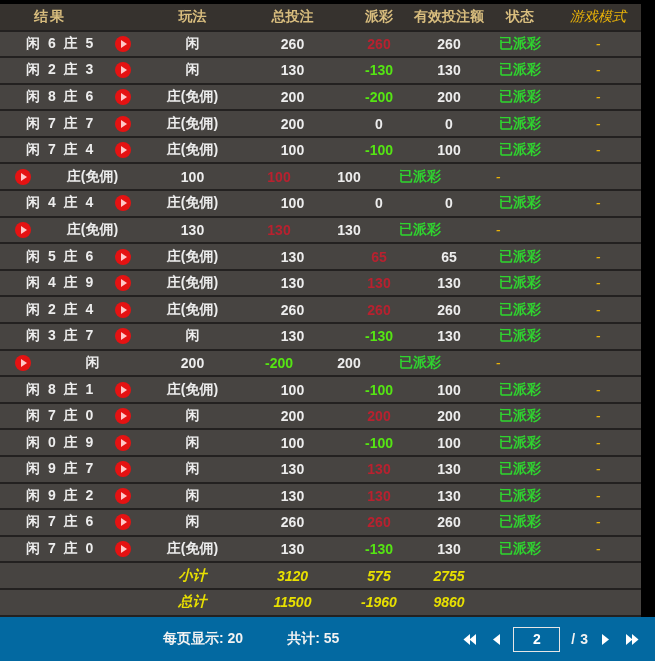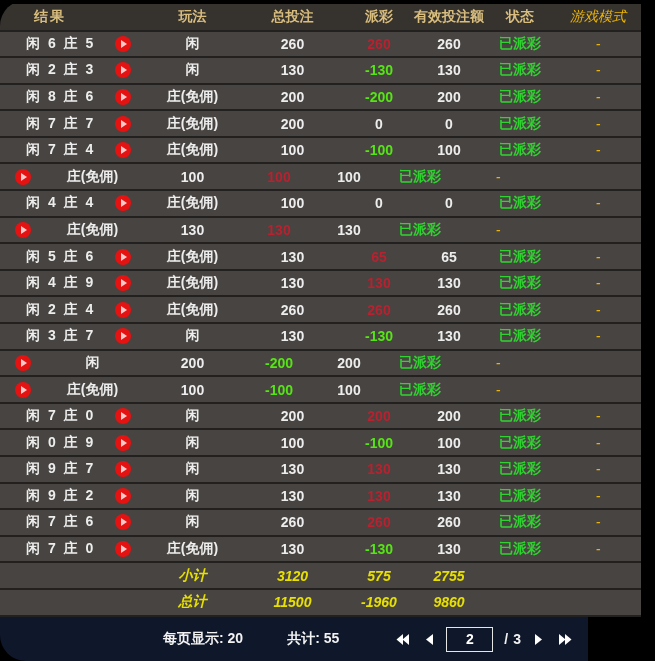--- a/index.html
+++ b/index.html
@@ -1,19 +1,19 @@
 <!DOCTYPE html>
 <html style="--header-text: #d8bd7e; --win-red: #b8212f; --loss-green: #55e513; --status-green: #2fd32f; --summary-yellow: #e8e000; --icon-red: #e51212;"><head>
 <meta charset="utf-8">
 <style>
   * { margin:0; padding:0; box-sizing:border-box; }
   body { background:#000; }
   .app {
     position:relative; width:655px; height:661px; background:#000;
-    font-family:"Liberation Sans", sans-serif; overflow:hidden;border-radius:26px;
+    font-family:"Liberation Sans", sans-serif; overflow:hidden;
   }
   .table { position:absolute; top:4px; left:0; width:641px; }
   .row {
     display:flex; align-items:center; height:26.6px;
     background:#474441; border-bottom:2px solid #232120;
     font-size:14px; font-weight:700; color:#ededed;
   }
   .row.header { height:27.5px; background:#36322e; color:var(--header-text,#d8bd7e); }
   .row.header .c { text-align:center; padding-left:0; }
   .c { flex:none; }
@@ -36,22 +36,22 @@
   }
   .play-icon::after {
     content:""; position:absolute; left:6px; top:4px;
     border-left:6px solid #ffc9c9;
     border-top:4px solid transparent; border-bottom:4px solid transparent;
   }
   .row.summary { color:var(--summary-yellow,#e8e000);font-style:italic; }
   .row.summary .c-play, .row.summary .c-total,
   .row.summary .c-payout, .row.summary .c-valid { color:var(--summary-yellow,#e8e000); }
   .footer {
-    position:absolute; left:0; top:617px; width:588px; height:44px;
-    background:#0f172a; display:flex; align-items:center;
+    position:absolute; left:0; top:617px; width:655px; height:44px;
+    background:#0369a1; display:flex; align-items:center;
     font-size:14px; font-weight:700; color:#f2f2f2;
   }
   .per-page { margin-left:163px; }
   .total-count { margin-left:44px; }
   .pager { margin-left:auto; margin-right:8px; display:flex; align-items:center; }
   .pager-btn {
     background:none; border:none; padding:0; margin:0 7px;
     display:flex; align-items:center; cursor:pointer;
   }
   .page-input {
@@ -229,20 +229,21 @@
         <span class="play-icon"></span>
       </div>
       <div class="c c-play">闲</div>
       <div class="c c-total">200</div>
       <div class="c c-payout green">-200</div>
       <div class="c c-valid">200</div>
       <div class="c c-status">已派彩</div>
       <div class="c c-mode">-</div>
     </div>
         <div class="row">
+      <div class="c c-result">闲 8 庄 1</div>
       <div class="c c-icon">
         <span class="play-icon"></span>
       </div>
       <div class="c c-play">庄(免佣)</div>
       <div class="c c-total">100</div>
       <div class="c c-payout green">-100</div>
       <div class="c c-valid">100</div>
       <div class="c c-status">已派彩</div>
       <div class="c c-mode">-</div>
     </div>

